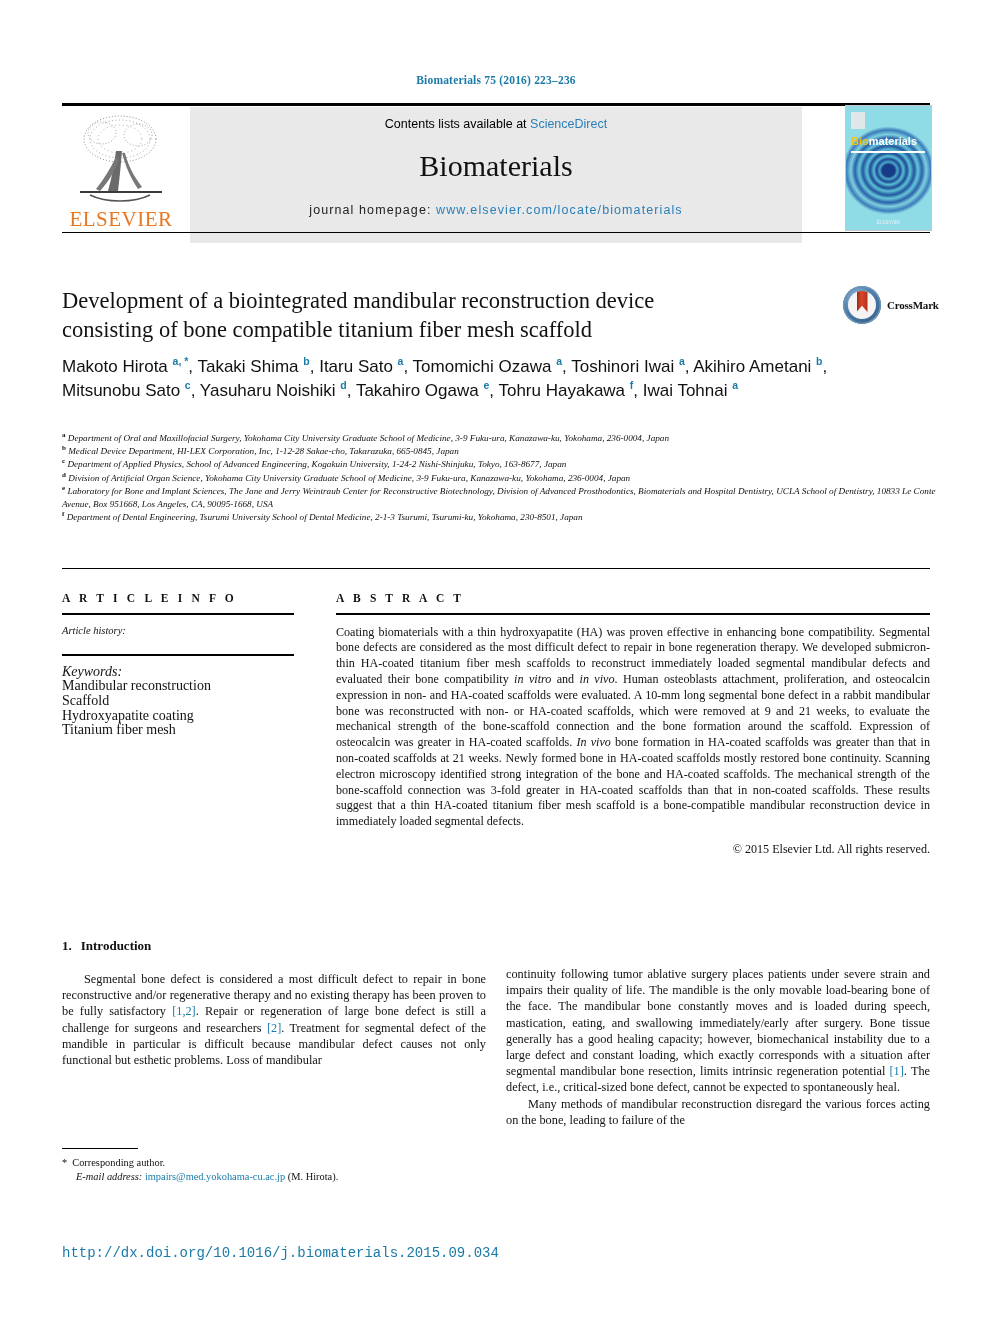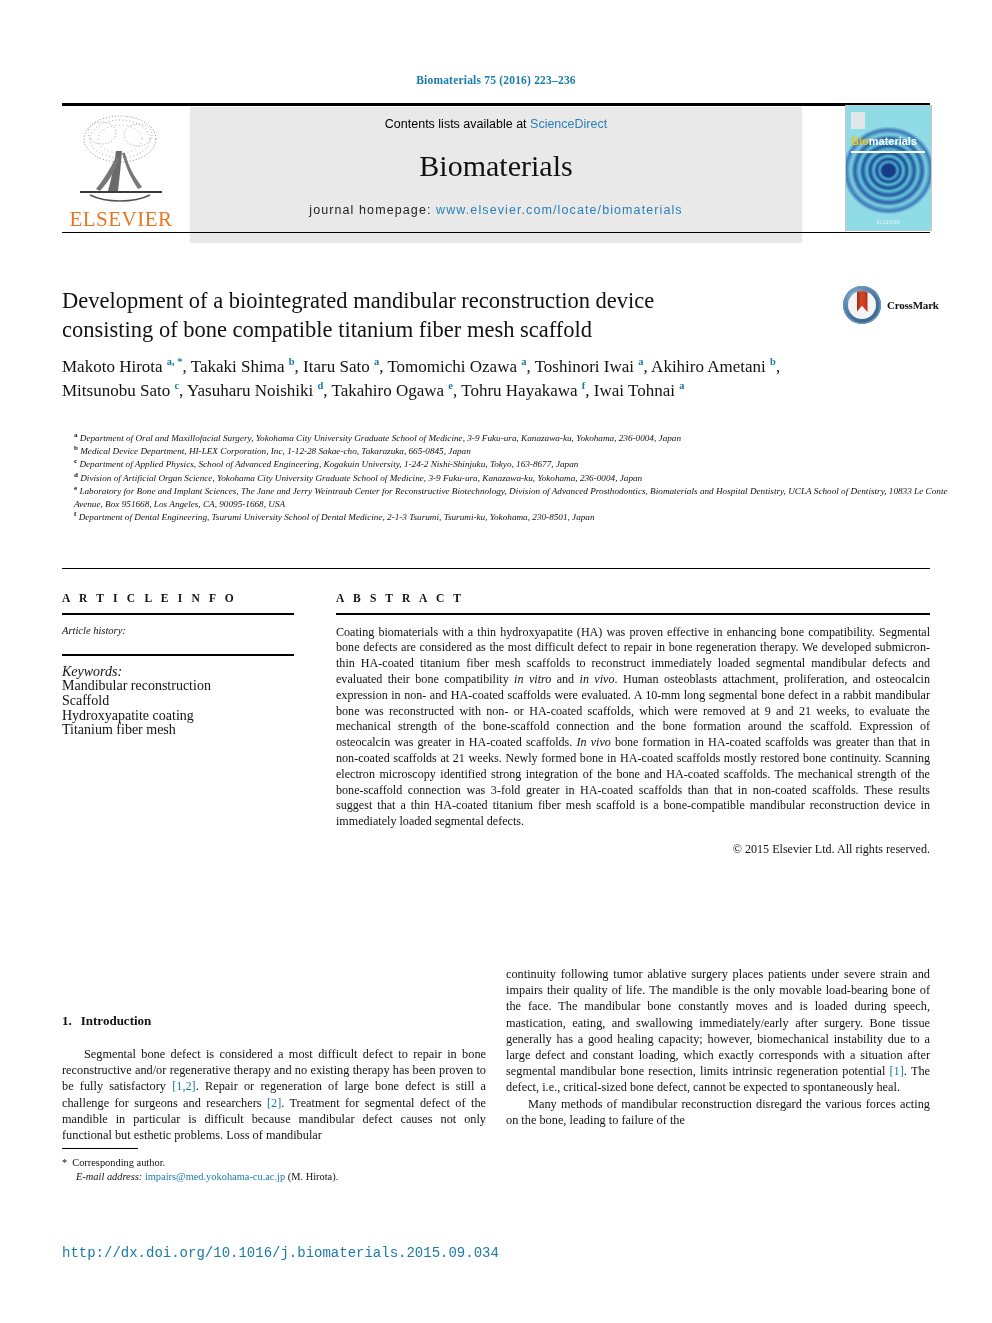--- a/index.html
+++ b/index.html
@@ -228,37 +228,37 @@
     color: #111;
     letter-spacing: -0.2px;
   }
 
   
   .authors {
     position: absolute;
     left: 62px;
     top: 355px;
     width: 780px;
-    font-family: Liberation Serif, serif;
+    font-family: Liberation Sans, sans-serif;
     font-size: 17px;
     line-height: 23.5px;
     color: #111;
   }
   .authors sup {
     color: #1a7aa8;
     font-size: 10.5px;
     font-weight: bold;
     vertical-align: super;
     line-height: 0;
   }
 
   
   .affiliations {
     position: absolute;
-    left: 74px;
+    left: 62px;
     top: 432px;
     width: 875px;
     font-family: "Liberation Serif", serif;
     font-style: italic;
     font-size: 9.2px;
     line-height: 13.2px;
     color: #111;
   }
   .affiliations p { margin: 0; }
   .affiliations sup {
@@ -351,21 +351,21 @@
     text-align: right;
     font-family: "Liberation Serif", serif;
     font-size: 12.1px;
     color: #111;
   }
 
   
   .body-left {
     position: absolute;
     left: 62px;
-    top: 1013px;
+    top: 938px;
     width: 424px;
   }
   .body-right {
     position: absolute;
     left: 506px;
     top: 966px;
     width: 424px;
   }
   .sect-title {
     font-family: "Liberation Serif", serif;

